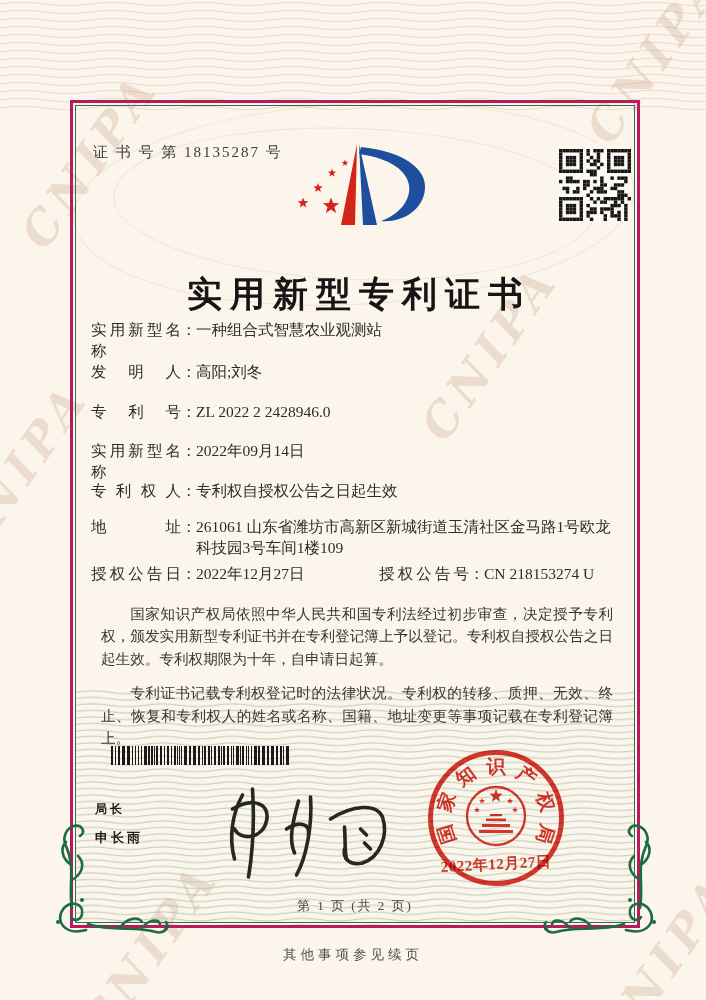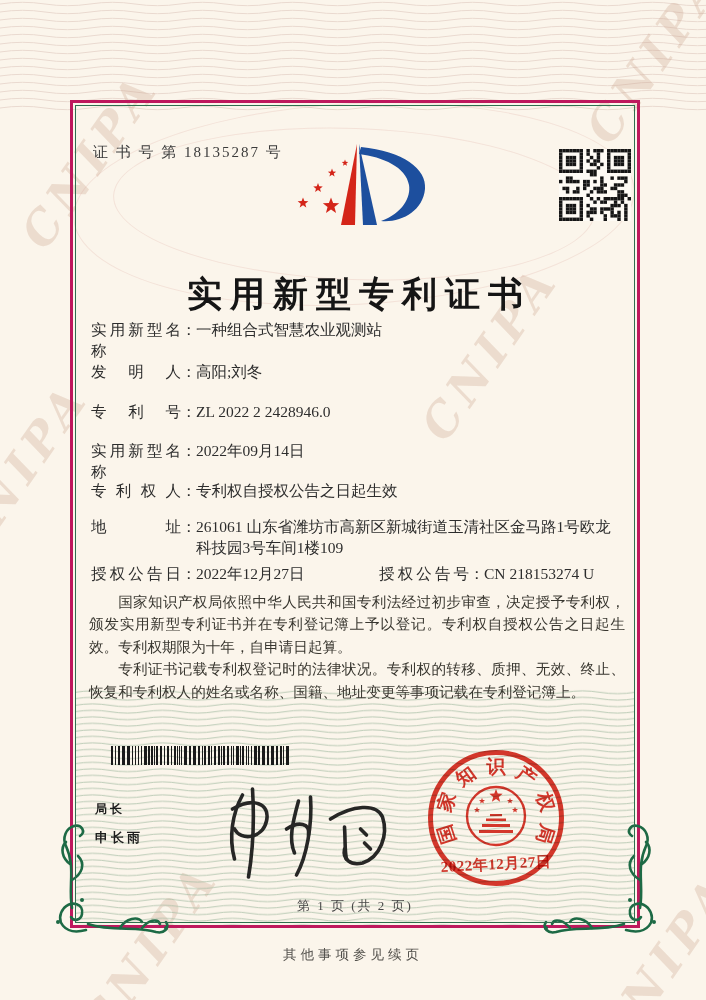--- a/index.html
+++ b/index.html
@@ -31,21 +31,21 @@
   .f-row{position:absolute;left:18px;right:18px;display:flex;font-size:15.5px;line-height:21px;color:#2d2d2d;}
   .lbl{flex:none;width:90px;text-align:justify;text-align-last:justify;}
   .colon{flex:none;width:15px;}
   .val{flex:1;}
   #row-name{top:216px;} #row-inventor{top:258px;} #row-patno{top:298px;}
   #row-appdate{top:337px;} #row-patentee{top:377px;} #row-address{top:413px;} #row-grant{top:460px;}
   .g1{display:flex;width:288px;flex:none;} .g2{display:flex;flex:1;}
   
   .legal{position:absolute;left:16px;top:488px;width:536px;font-size:14.6px;line-height:22.4px;
          color:#38362f;text-align:justify;font-style:oblique 6deg;}
-  .legal p{margin:0;text-indent:2em;}
+  .legal p{margin:12px;text-indent:2em;}
   
   .barcode{position:absolute;left:38px;top:643px;width:178px;height:19px;}
   .officer-title{position:absolute;left:22px;top:698px;font-family:"Liberation Sans","DejaVu Sans",sans-serif;
                  font-weight:700;font-size:12px;letter-spacing:3px;color:#1d1d1d;}
   .officer-name{position:absolute;left:22px;top:726px;font-family:"Liberation Sans","DejaVu Sans",sans-serif;
                 font-weight:700;font-size:13px;letter-spacing:3px;color:#1d1d1d;}
   .sig{position:absolute;left:135px;top:682px;width:205px;height:95px;}
   .seal{position:absolute;left:352px;top:644px;width:142px;height:142px;mix-blend-mode:multiply;opacity:.92;}
   .seal-char{font-size:19px;font-weight:700;fill:#d5281c;text-anchor:middle;dominant-baseline:central;
              font-family:"Liberation Serif",serif;}

